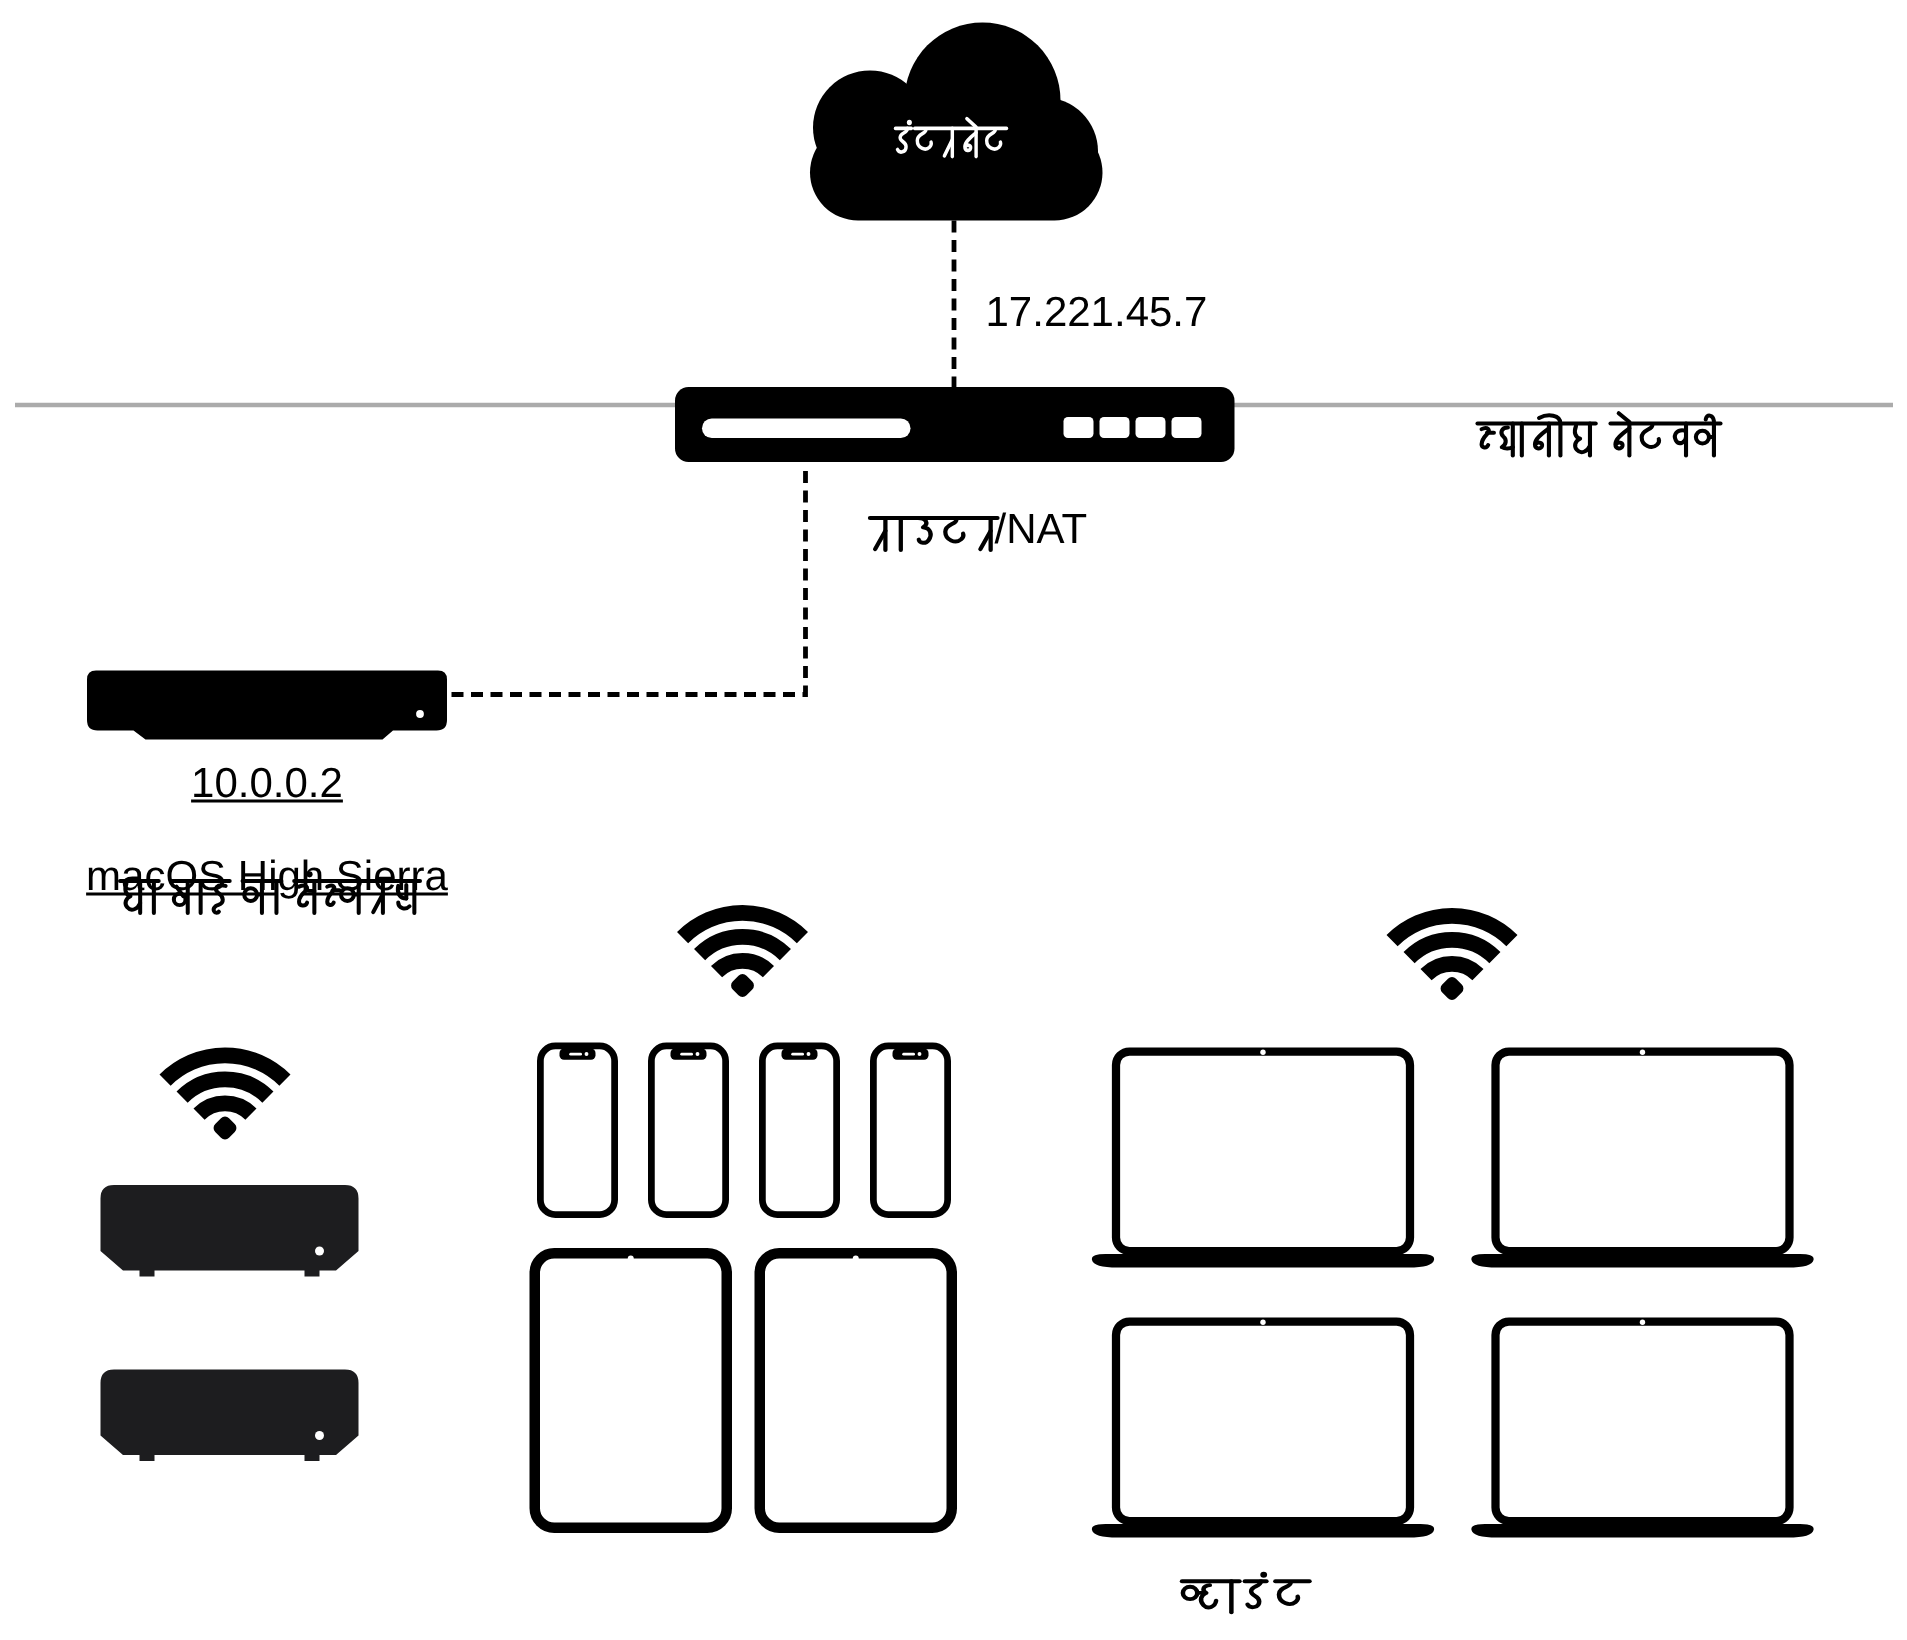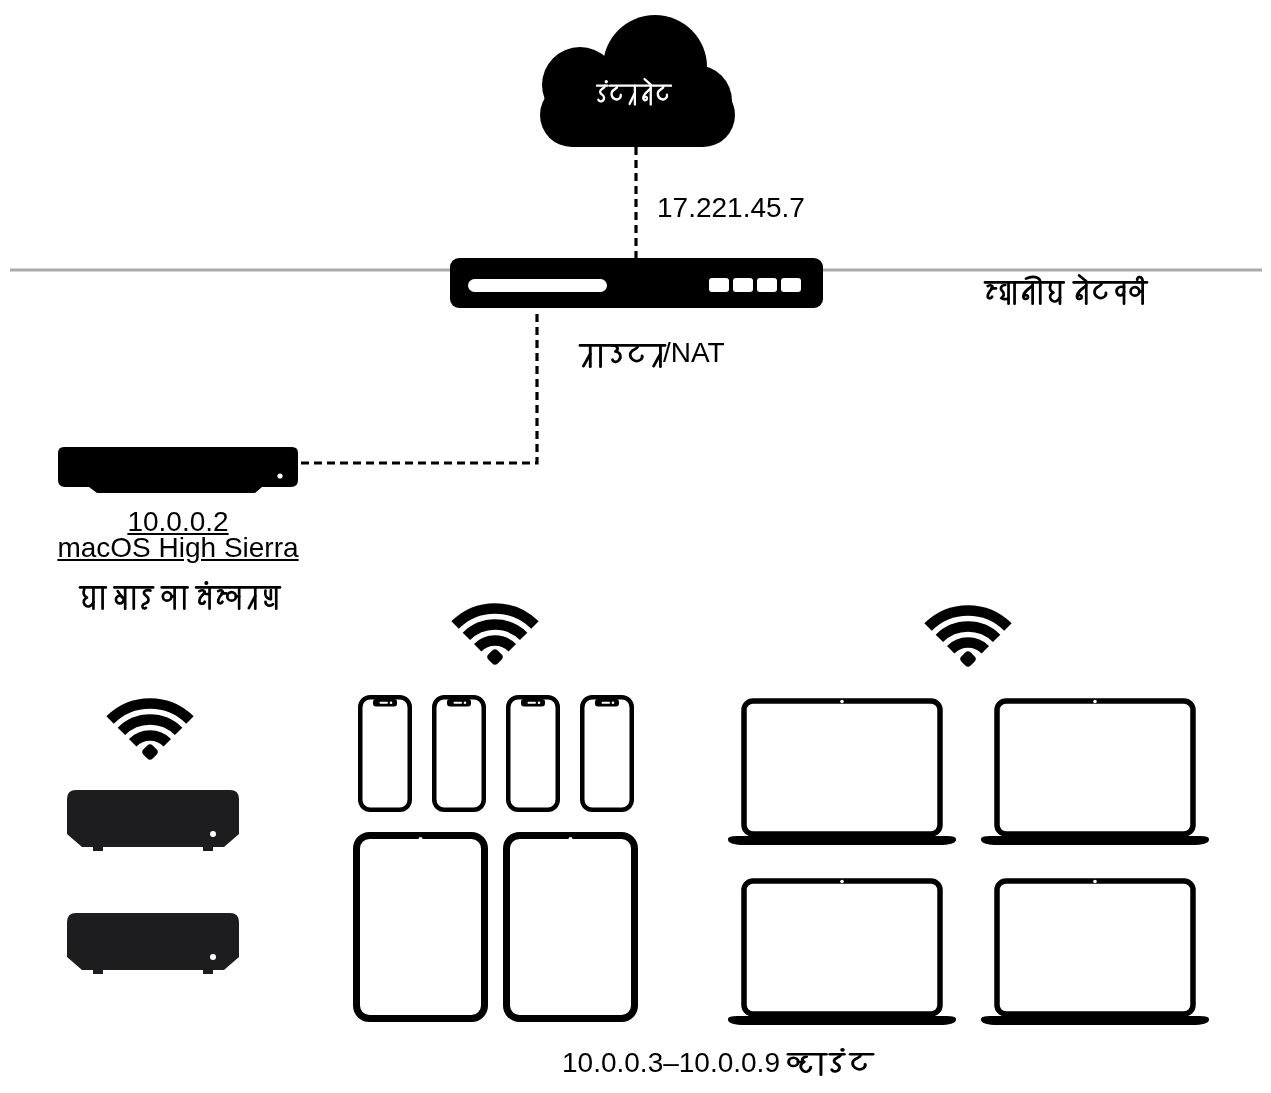--- a/index.html
+++ b/index.html
@@ -149,21 +149,21 @@
   </svg>
 </div>
 
 <div class="abs" style="left:58px;top:447px;width:240px;height:46px">
   <svg width="240" height="46">
       <use href="#sym-mini-server"></use>
     </svg>
 </div>
 
 <div class="label center" style="left:28px;top:506px;width:300px">10.0.0.2</div>
-<div class="label center" style="left:28px;top:532px;width:300px">macOS High Sierra</div>
+<div class="label center" style="left:28px;top:568px;width:300px">macOS High Sierra</div>
 <div class="abs" style="left:80px;top:581px;width:200px;height:34px">
   <span class="data-text">या बाद का संस्करण</span>
   <svg width="200" height="34" viewBox="0 0 186 32" preserveAspectRatio="none">
     <g class="deva">
       <path d="M12.5 6 V26"></path>
         <path d="M4 7.5 C2.5 11.5 3.5 14.5 6.5 15.5 C3.5 16.8 2.5 20 4.5 22.5 C7 25.5 11 23.5 12.5 20"></path>
       <path d="M21 6 V26"></path>
       <path d="M42 6 V26"></path>
         <circle cx="37" cy="17.5" r="3.6"></circle>
         <path d="M35 9.5 L39.2 15.5"></path>
@@ -271,21 +271,20 @@
     </svg>
 </div>
 <div class="abs" style="left:980px;top:876px;width:230px;height:150px">
   <svg width="230" height="150">
       <use href="#sym-laptop"></use>
     </svg>
 </div>
 
 <div class="abs" style="left:540px;top:1040px;width:360px;height:40px">
   <span class="data-text">10.0.0.3–10.0.0.9 क्लाइंट</span>
-  <span class="label" style="left:22px;top:7px;position:absolute">10.0.0.3–10.0.0.9</span>
   <svg class="abs" style="left:248px;top:8px" width="85" height="33" viewBox="0 0 71 32" preserveAspectRatio="none">
     <g class="deva">
       <circle cx="4.5" cy="13.5" r="4"></circle>
         <path d="M8.5 13.5 H11"></path>
       <path d="M15.5 8.5 C11.5 9 11 12 13.5 13.5 C10.5 15 9.5 18.5 12 21.5 C14.5 24.5 18.5 22.5 19 18.5"></path>
       <path d="M27.5 6 V26"></path>
         <path d="M0 6 H32"></path>
       <path d="M44 6 C44 9.5 38.5 9 38.5 12.5 C38.5 15.8 43 15 43 19 C43 23 38 24 36.5 21"></path>
         <path d="M35 6 H47"></path>
       <path d="M60.5 7 C60.5 10 54 9.6 54 14.6 C54 19.8 60 22.4 63.2 19.4 C64.4 18.2 64.8 16.8 64.4 15.8"></path>

